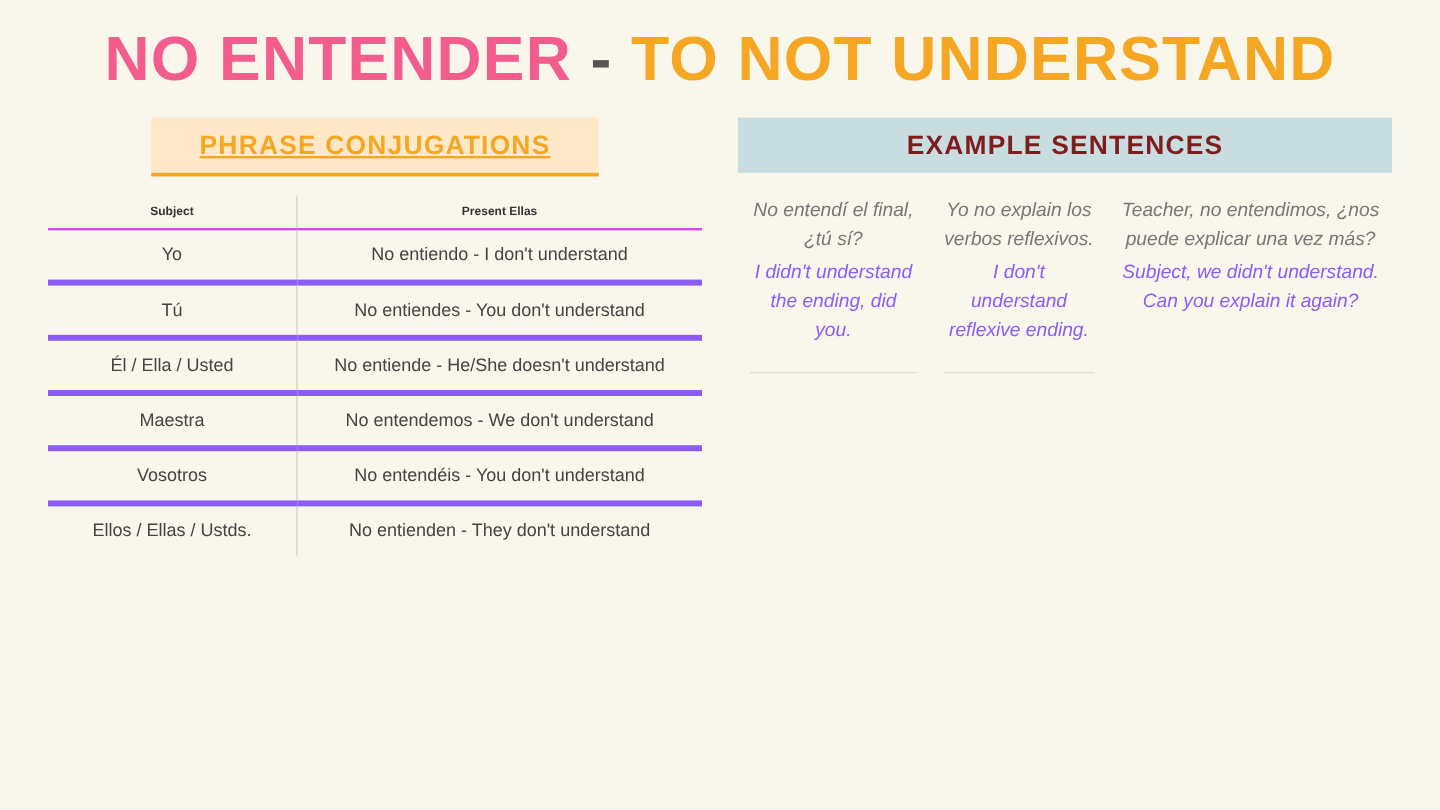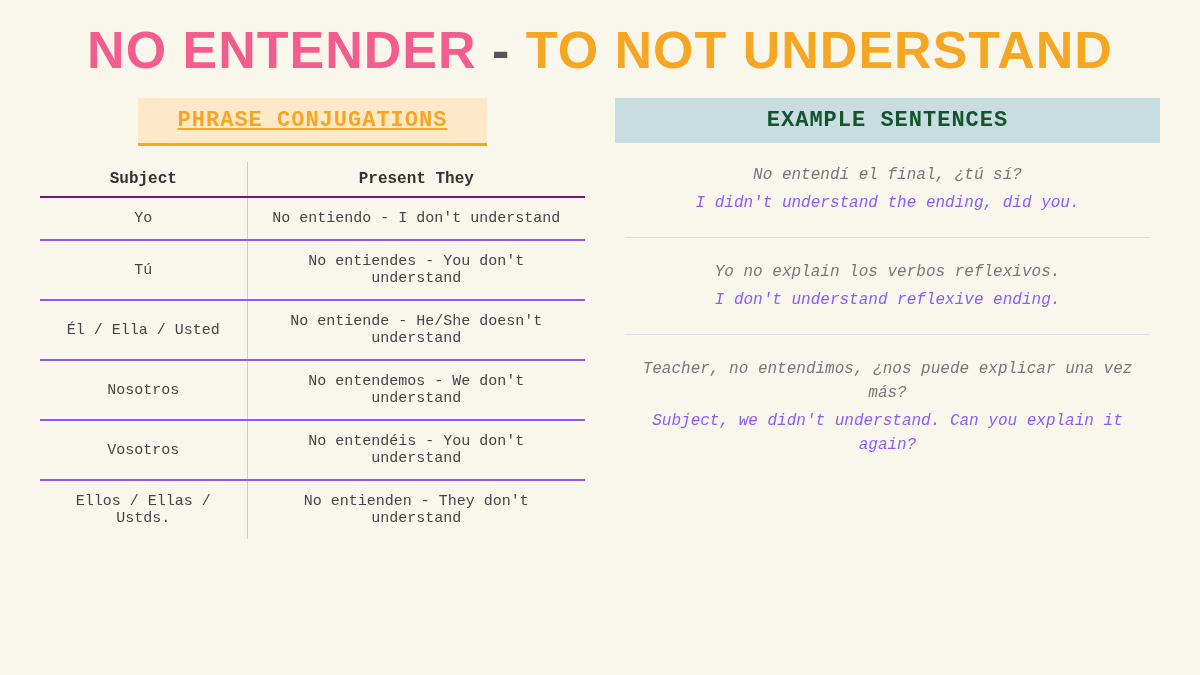--- a/index.html
+++ b/index.html
@@ -35,21 +35,20 @@
 
     .title-to-not {
       color: #f5a623;
     }
 
     .content-area {
       display: flex;
       width: 100%;
       gap: 30px;
       flex: 1;
-      font-family: Liberation Mono, monospace;
     }
 
     
     .left-panel {
       flex: 1;
       display: flex;
       flex-direction: column;
       align-items: center;
     }
 
@@ -70,34 +69,34 @@
       text-decoration: underline;
       text-decoration-color: #f5a623;
     }
 
     .conjugation-table {
       width: 100%;
       border-collapse: collapse;
     }
 
     .conjugation-table th {
-      font-size: 16px;
+      font-size: 10px;
       font-weight: 700;
       color: #333;
       padding: 8px 20px;
-      border-bottom: 2px solid #701a75;
+      border-bottom: 2px solid #d946ef;
       text-align: center;
     }
 
     .conjugation-table td {
       padding: 12px 20px;
       font-size: 15px;
       color: #444;
       text-align: center;
-      border-bottom: 2px solid #8b5cf6;
+      border-bottom: 5px solid #8b5cf6;
     }
 
     .conjugation-table tr:last-child td {
       border-bottom: none;
     }
 
     .col-subject {
       width: 38%;
       border-right: 1px solid #ccc;
     }
@@ -118,29 +117,28 @@
       background-color: #c8dde0;
       padding: 10px 40px;
       margin-bottom: 20px;
       text-align: center;
       width: 100%;
     }
 
     .example-sentences-header span {
       font-size: 22px;
       font-weight: 900;
-      color: #14532d;
+      color: #7f1d1d;
       text-transform: uppercase;
       letter-spacing: 1px;
     }
 
     .examples-list {
       width: 100%;
       display: flex;
-      flex-direction: column;
       gap: 22px;
       padding: 0 10px;
       justify-content: flex-end;
     }
 
     .example-item {
       text-align: center;
       border-bottom: 1px solid #ddd;
       padding-bottom: 22px;
     }
@@ -174,38 +172,38 @@
 <div class="content-area">
 
   <div class="left-panel">
     <div class="phrase-conjugations-header">
       <span>PHRASE CONJUGATIONS</span>
     </div>
     <table class="conjugation-table">
       <thead>
         <tr>
           <th class="col-subject">Subject</th>
-          <th class="col-tense">Present They</th>
+          <th class="col-tense">Present Ellas</th>
         </tr>
       </thead>
       <tbody id="conjugation-tbody">
       <tr>
       <td class="col-subject">Yo</td>
       <td class="col-tense">No entiendo - I don't understand</td>
     </tr>
           <tr>
       <td class="col-subject">Tú</td>
       <td class="col-tense">No entiendes - You don't understand</td>
     </tr>
           <tr>
       <td class="col-subject">Él / Ella / Usted</td>
       <td class="col-tense">No entiende - He/She doesn't understand</td>
     </tr>
           <tr>
-      <td class="col-subject">Nosotros</td>
+      <td class="col-subject">Maestra</td>
       <td class="col-tense">No entendemos - We don't understand</td>
     </tr>
           <tr>
       <td class="col-subject">Vosotros</td>
       <td class="col-tense">No entendéis - You don't understand</td>
     </tr>
           <tr>
       <td class="col-subject">Ellos / Ellas / Ustds.</td>
       <td class="col-tense">No entienden - They don't understand</td>
     </tr>

